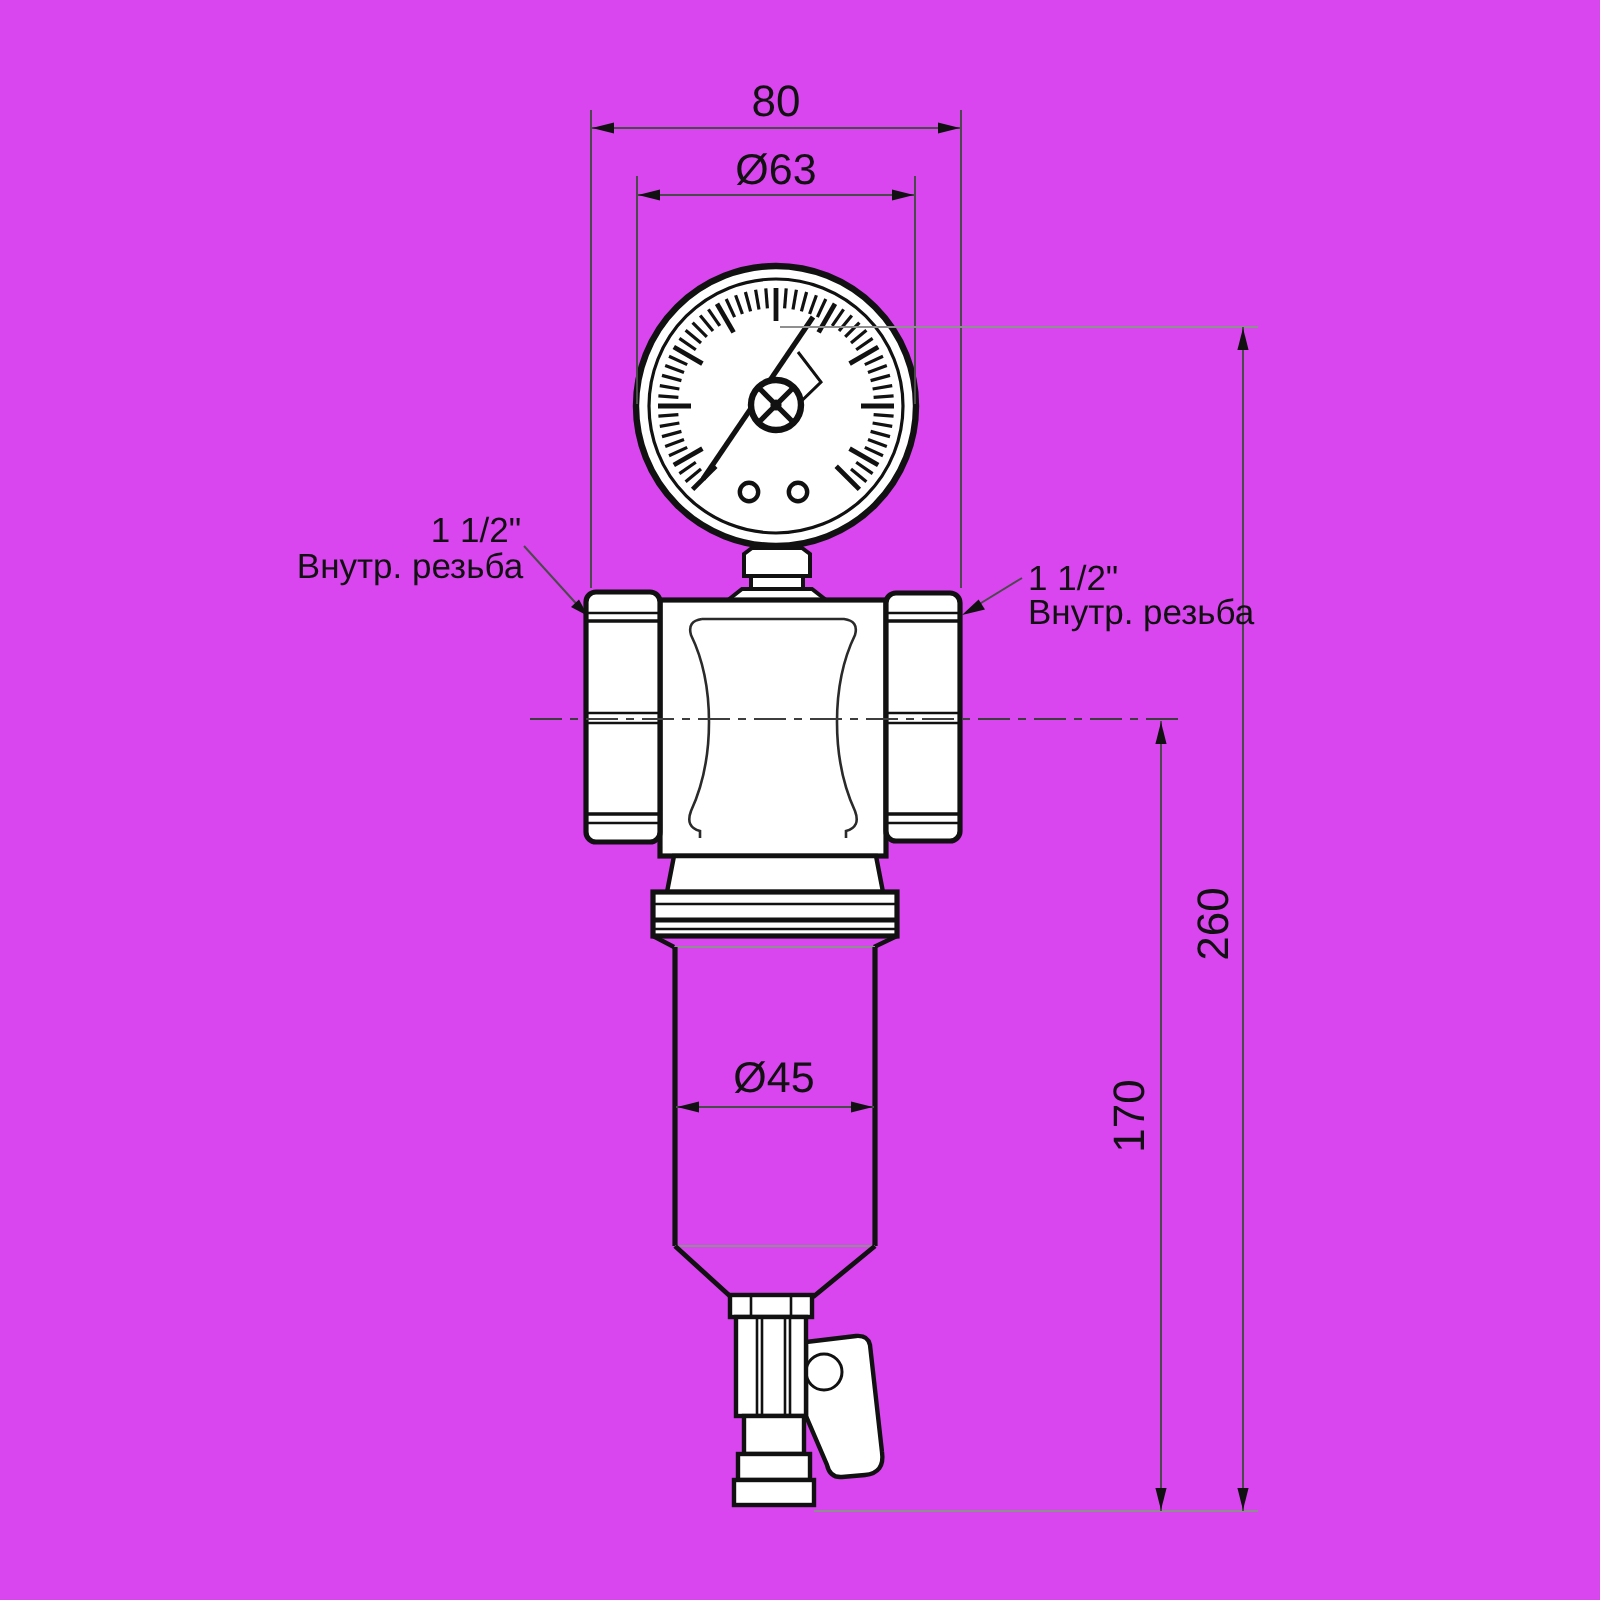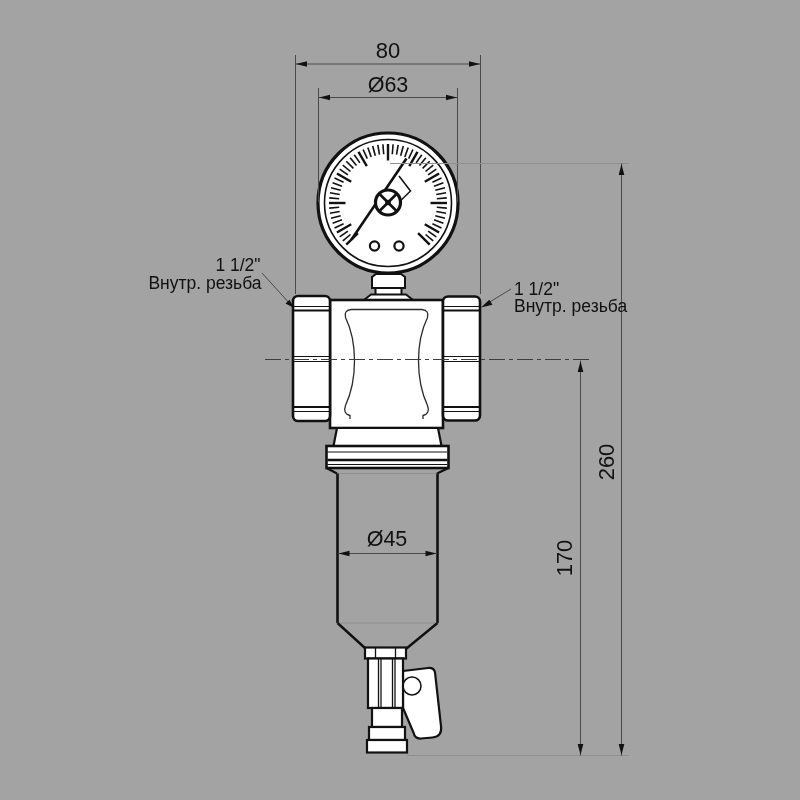--- a/index.html
+++ b/index.html
@@ -1,17 +1,17 @@
 <!DOCTYPE html>
 <html><head>
 <meta charset="utf-8">
 <style>
   html, body { margin: 0; padding: 0; background: #ffffff; }
   .stage {
-    width: 800px; height: 800px; background: #a3a3a3;
+    width: 800px; height: 800px; background: #d946ef;
     position: relative; overflow: hidden;
     font-family: "Liberation Sans", sans-serif;
   }
   svg text {
     font-family: "Liberation Sans", sans-serif;
     fill: #111111;
   }
   .dim-text  { font-size: 22px; }
   .dia-text  { font-size: 21.5px; }
   .lbl-text  { font-size: 17.5px; }

